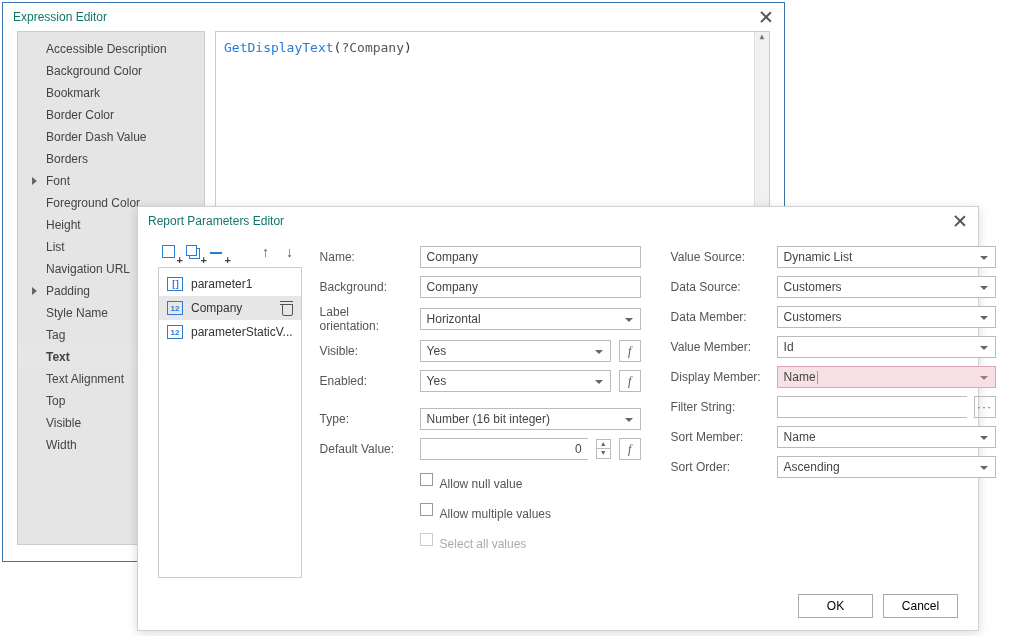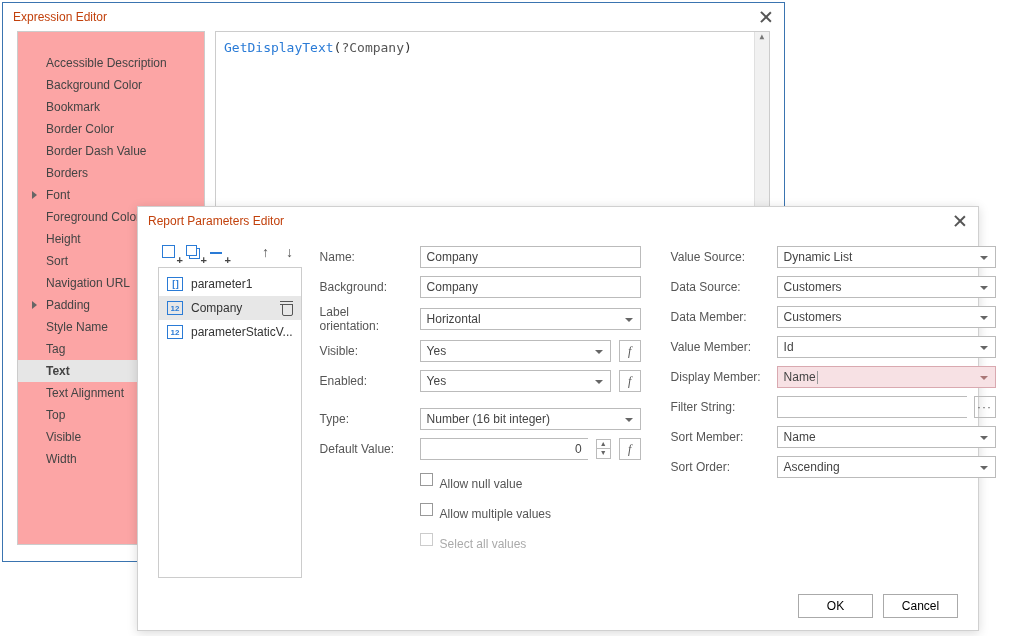--- a/index.html
+++ b/index.html
@@ -1,28 +1,28 @@
 <!DOCTYPE html>
 <html><head>
 <meta charset="utf-8">
 <style>
 * { box-sizing: border-box; margin: 0; padding: 0; }
 body { font-family: "Segoe UI", Tahoma, sans-serif; font-size: 12px; color: #333; background: #fff; width: 1020px; height: 636px; position: relative; overflow: hidden; }
 
 .window { position: absolute; background: #fff; border: 1px solid #3a74b0; }
-.window-title { display: flex; justify-content: space-between; align-items: center; padding: 6px 10px; font-size: 12px; color: #c2410c; }
+.window-title { display: flex; justify-content: space-between; align-items: center; padding: 6px 10px; font-size: 12px; color: #0f766e; }
 .window-close { width: 16px; height: 16px; cursor: pointer; position: relative; }
 .window-close::before, .window-close::after { content:""; position:absolute; left:7px; top:1px; width:1.5px; height:14px; background:#555; }
 .window-close::before { transform: rotate(45deg); }
 .window-close::after { transform: rotate(-45deg); }
 
 
 .expr-window { left: 2px; top: 2px; width: 783px; height: 560px; }
 .expr-body { display: flex; padding: 0 14px 14px 14px; gap: 10px; height: calc(100% - 30px); }
-.prop-panel { width: 188px; border: 1px solid #ccc; padding: 20px 0; overflow-y: auto; background:#fca5a5; }
+.prop-panel { width: 188px; border: 1px solid #ccc; padding: 6px 0; overflow-y: auto; background:#e5e5e5; }
 .prop-item { padding: 4px 6px 4px 28px; cursor: pointer; position: relative; color:#444; }
 .prop-item.selected { background: #e6e6e6; font-weight: 600; }
 .prop-item.expandable::before { content:""; position:absolute; left:14px; top:7px; width:0; height:0; border-left:5px solid #666; border-top:4px solid transparent; border-bottom:4px solid transparent; }
 .expr-text { flex:1; border:1px solid #ccc; padding:8px; font-family: Consolas, monospace; font-size:13px; position: relative; }
 .expr-text .fn { color: #2a7bd6; }
 .expr-text .arg { color: #555; }
 .expr-scroll { position:absolute; right:0; top:0; bottom:0; width:15px; background:#f1f1f1; border-left:1px solid #e0e0e0; }
 .expr-scroll::before { content:"▲"; position:absolute; top:0; left:0; right:0; text-align:center; font-size:8px; color:#777; }
 
 
@@ -90,21 +90,21 @@
     <div class="prop-panel" id="prop-panel">
         <div class="prop-item">Accessible Description</div>
         <div class="prop-item">Background Color</div>
         <div class="prop-item">Bookmark</div>
         <div class="prop-item">Border Color</div>
         <div class="prop-item">Border Dash Value</div>
         <div class="prop-item">Borders</div>
         <div class="prop-item expandable">Font</div>
         <div class="prop-item">Foreground Color</div>
         <div class="prop-item">Height</div>
-        <div class="prop-item">Sort</div>
+        <div class="prop-item">List</div>
         <div class="prop-item">Navigation URL</div>
         <div class="prop-item expandable">Padding</div>
         <div class="prop-item">Style Name</div>
         <div class="prop-item">Tag</div>
         <div class="prop-item selected">Text</div>
         <div class="prop-item">Text Alignment</div>
         <div class="prop-item">Top</div>
         <div class="prop-item">Visible</div>
         <div class="prop-item">Width</div>
       </div>

